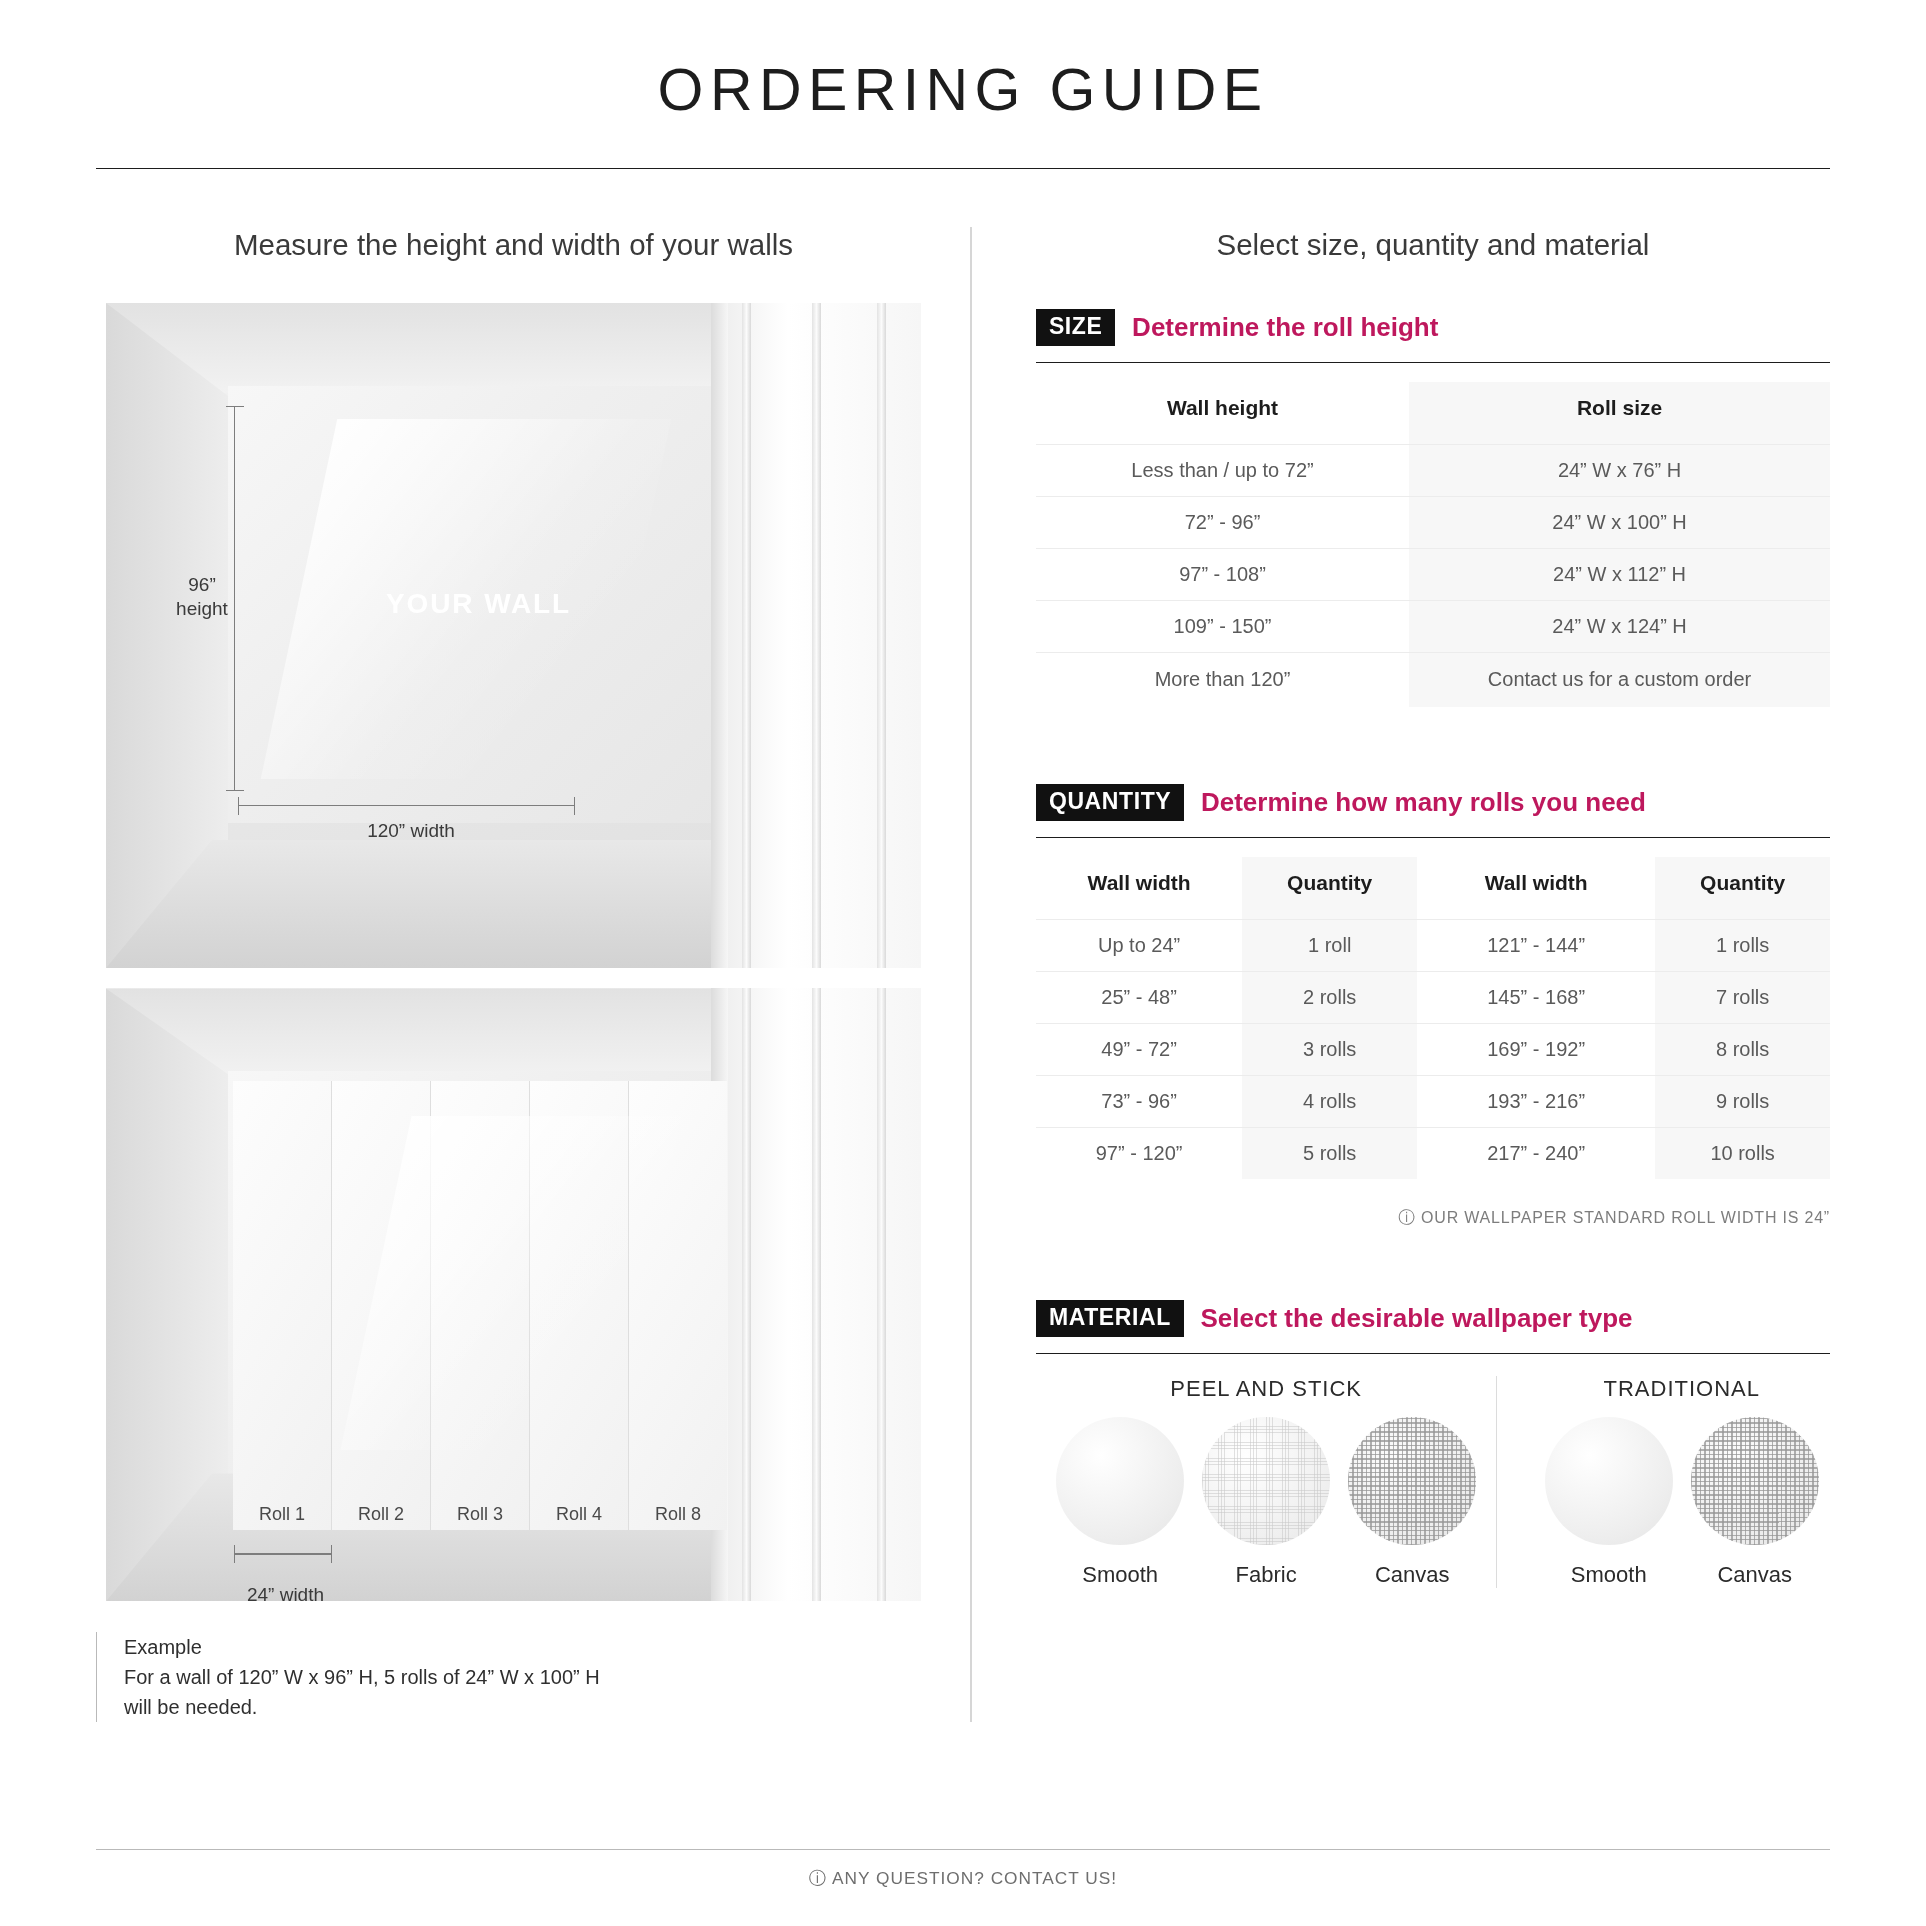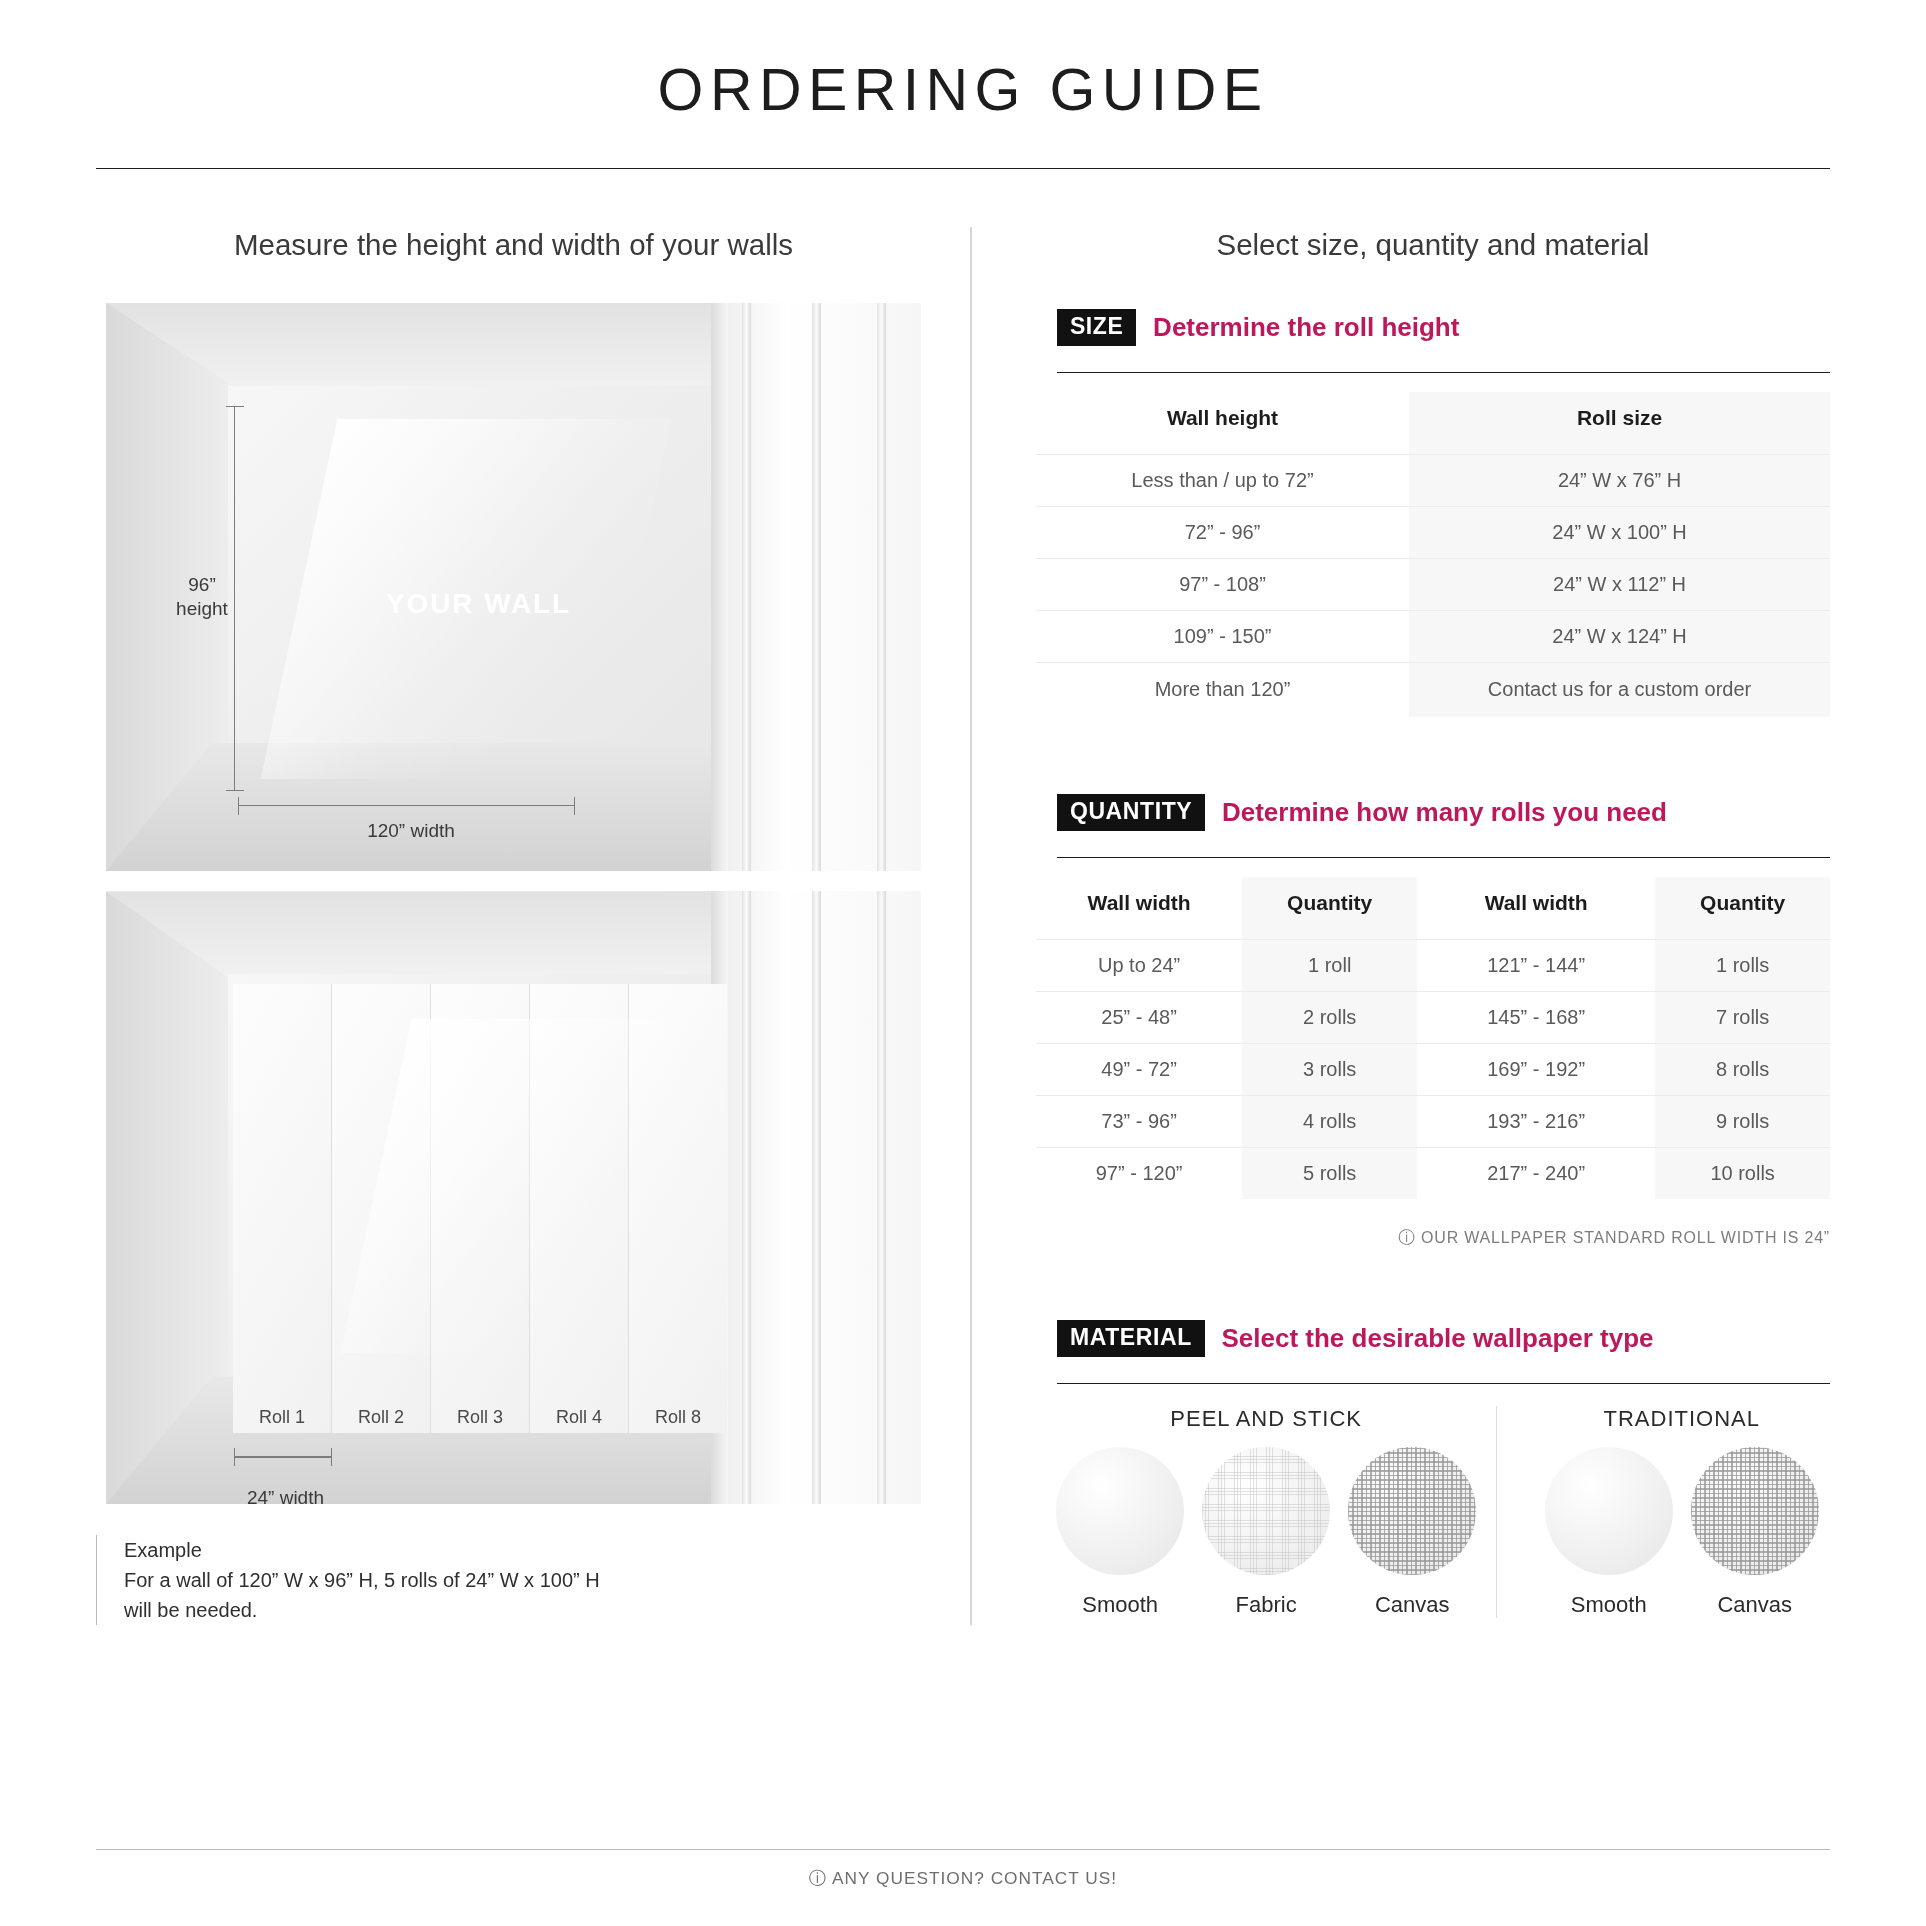--- a/index.html
+++ b/index.html
@@ -69,21 +69,21 @@
 
   
   .room {
     position: relative;
     margin: 0 auto;
     background: linear-gradient(160deg,#f4f4f4 0%,#e9e9e9 45%,#dedede 100%);
     overflow: hidden;
   }
   .room-1 {
     width: 815px;
-    height: 568px;
+    height: 665px;
     margin-top: 39px;
   }
   .room-2 {
     width: 815px;
     height: 613px;
     margin-top: 20.5px;
   }
   
   .ceiling {
     position: absolute;
@@ -242,22 +242,21 @@
     line-height: 1.5;
     color: #2f2f2f;
   }
 
   
   .section { margin-top: 45px; }
   .section-head {
     display: flex;
     align-items: center;
     border-bottom: 1.3px solid #1d1d1d;
-    padding-bottom: 26px;
-    margin-left: 21px;
+    padding-bottom: 16px;
   }
   .tag {
     background: #111111;
     color: #ffffff;
     font-size: 23px;
     font-weight: 700;
     letter-spacing: 0.6px;
     padding: 6.4px 13px 7.7px 13px;
     line-height: 1;
   }

